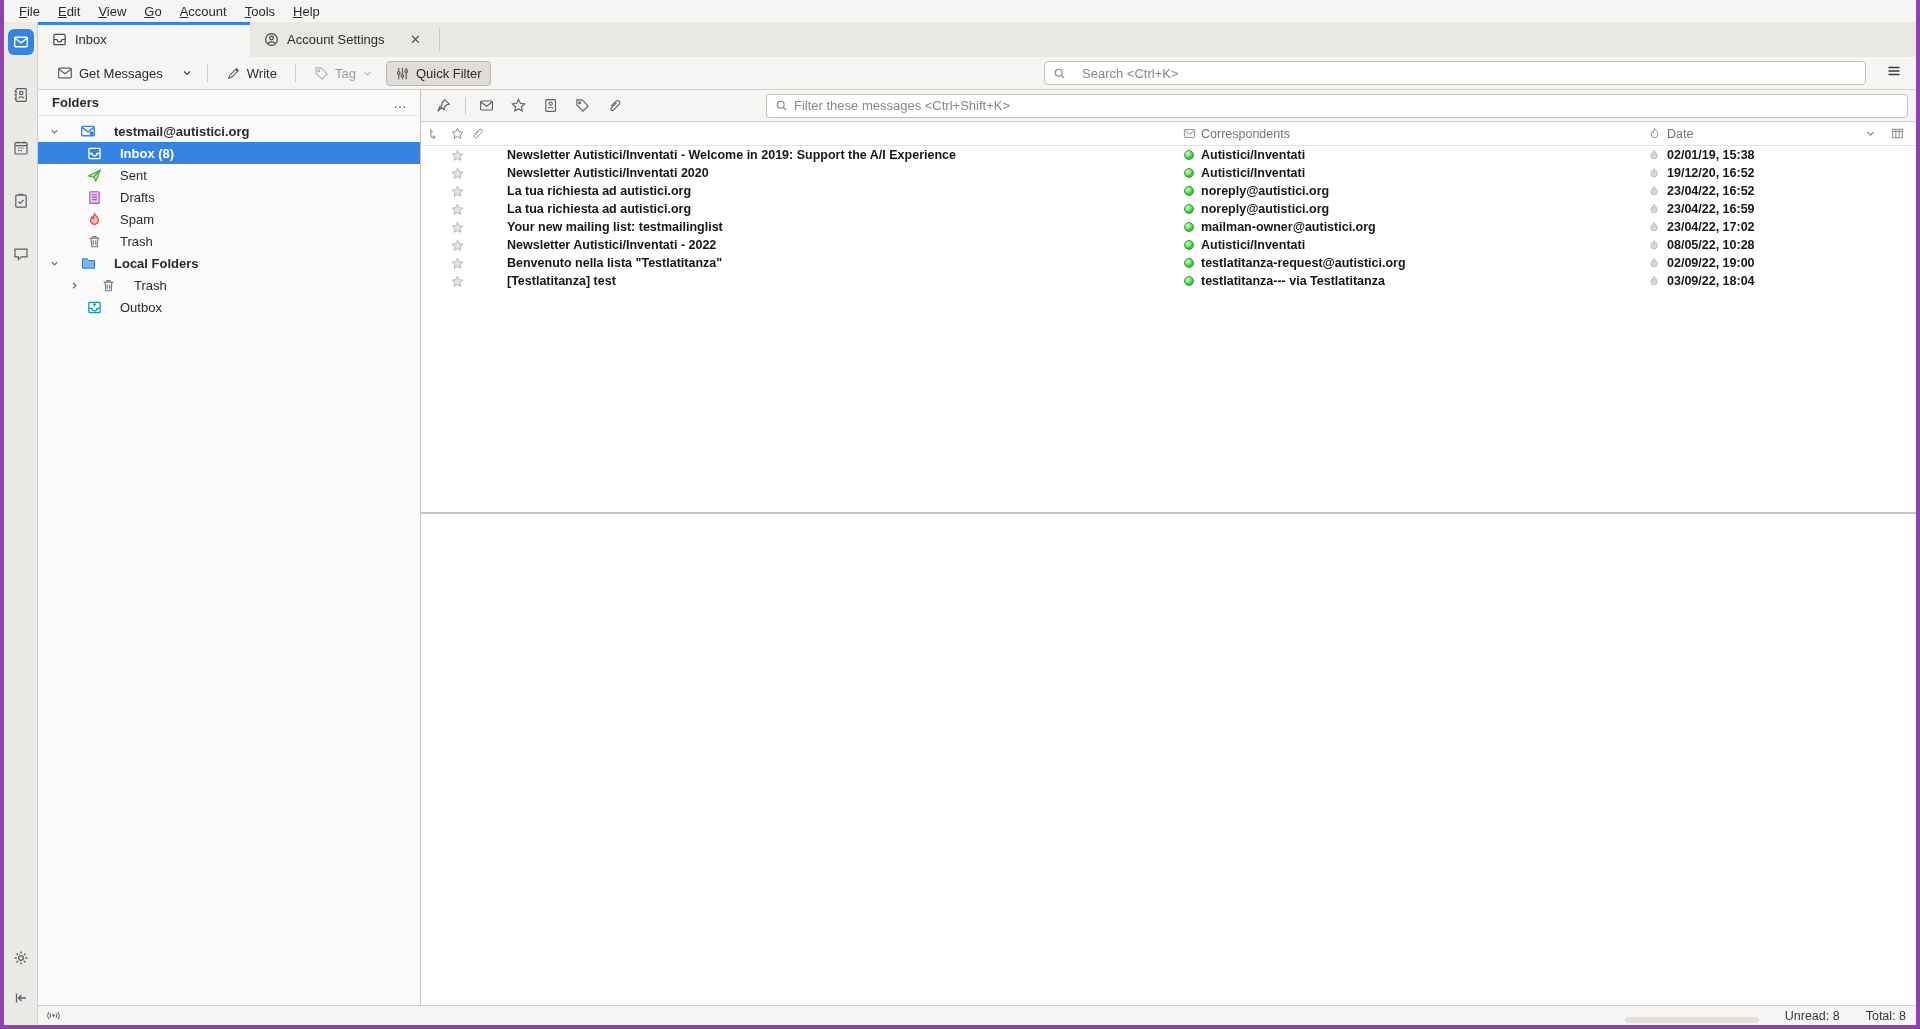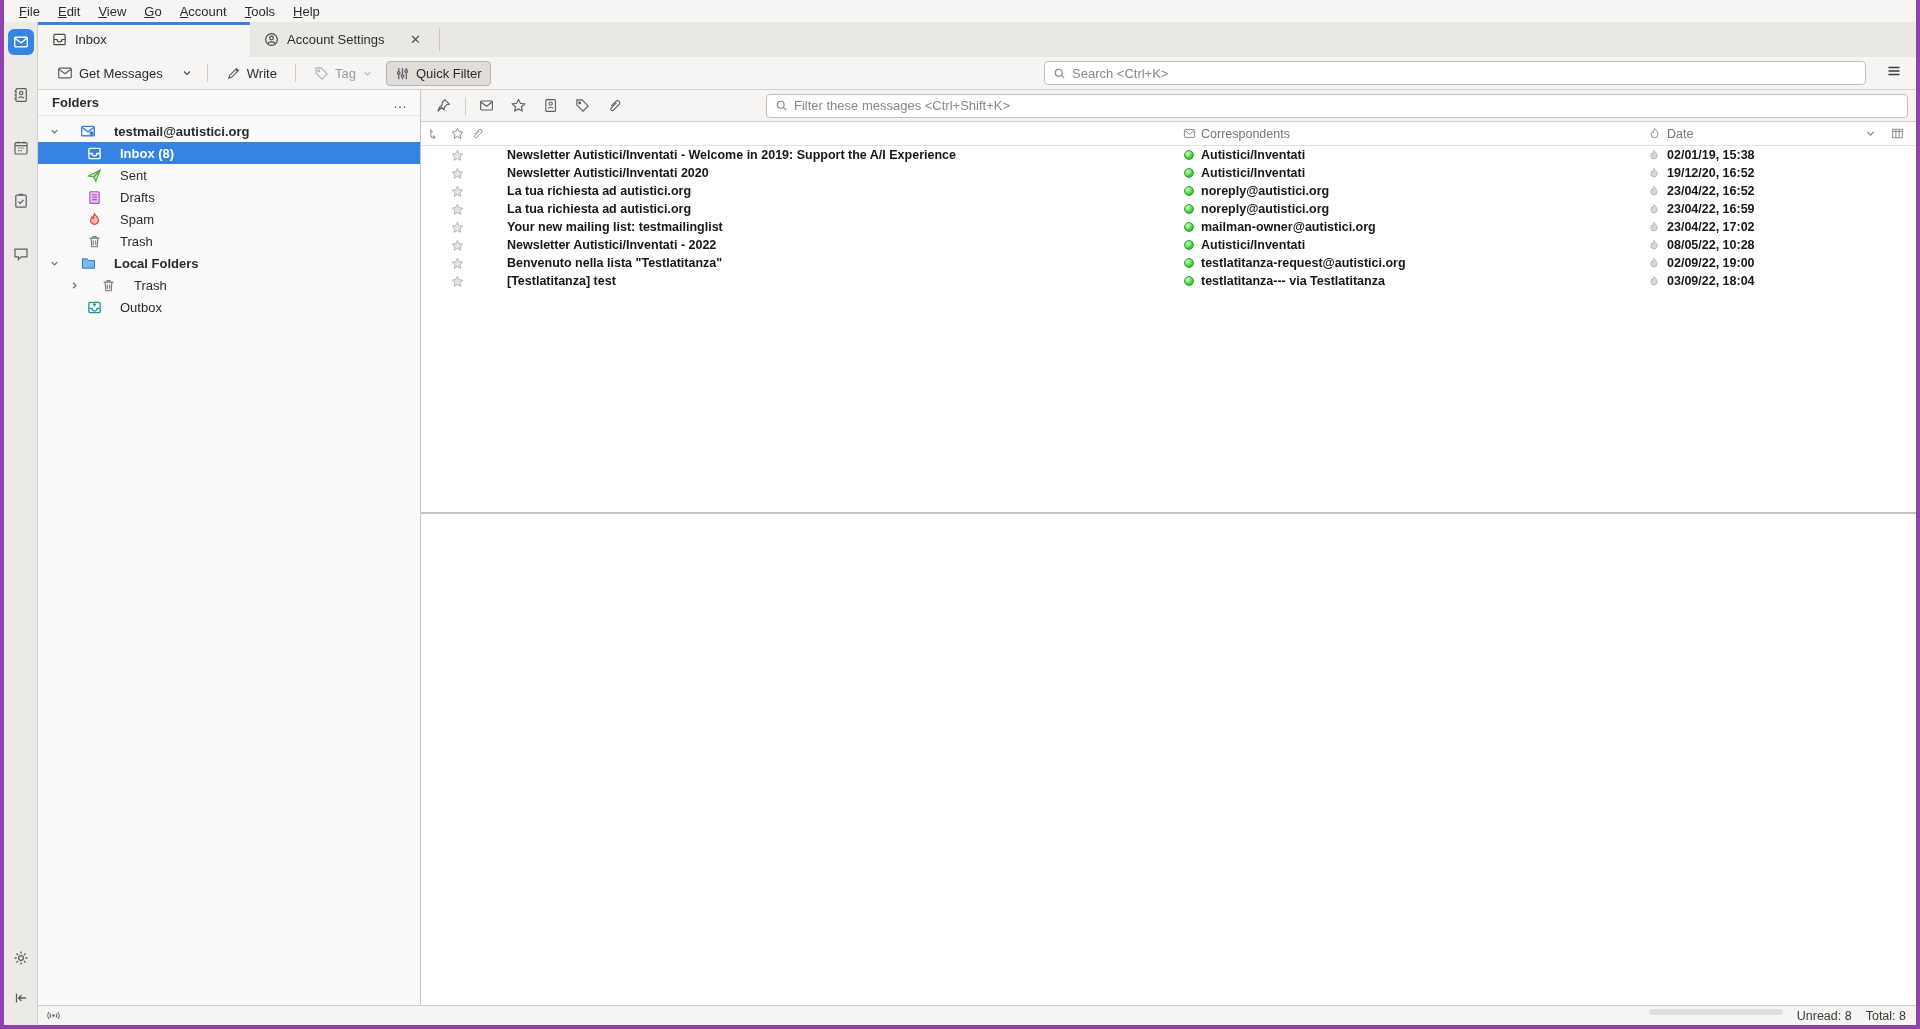--- a/index.html
+++ b/index.html
@@ -36,21 +36,21 @@
   .tab-sep{ width:1px; background:#c9c5c0; margin:6px 0; }
 
   
   .toolbar{ height:33px; background:var(--bar_bg); border-bottom:1px solid var(--bar_border); display:flex; align-items:center; padding:0 8px 0 10px; gap:4px; flex:0 0 auto; }
   .tb-btn{ display:flex; align-items:center; gap:6px; font-size:13px; color:#2b2b2b; padding:4px 8px; border-radius:4px; border:1px solid transparent; }
   .tb-btn svg{ color:var(--icon); }
   .tb-btn.disabled{ opacity:.45; }
   .tb-btn.toggled{ background:#e0dcd8; border:1px solid #b8b3ad; }
   .tb-sep{ width:1px; height:18px; background:#cfcac4; margin:0 5px; }
   .chev-btn{ padding:4px 4px; display:flex; align-items:center; }
-  .searchbox{ margin-left:auto; width:822px; height:24px; background:#fff; border:1px solid #c3beb7; border-radius:4px; display:flex; align-items:center; padding:0 8px; gap:6px; }
+  .searchbox{ margin-left:auto; width:822px; height:24px; background:#fff; border:1px solid #c3beb7; border-radius:4px; display:flex; align-items:center; padding:0 8px; gap:16px; }
   .searchbox input{ border:none; outline:none; flex:1; font-size:13px; color:#2b2b2b; background:transparent; font-family:inherit; }
   .searchbox input::placeholder{ color:#8a8884; }
   .hamburger{ margin-left:10px; padding:4px 6px; border-radius:4px; color:#3c3a37; }
 
   
   .content{ flex:1; display:flex; min-height:0; }
   .folder-pane{ width:383px; background:#fbfafa; border-right:1px solid #c8c3bd; display:flex; flex-direction:column; flex:0 0 auto; }
   .fp-header{ height:26px; display:flex; align-items:center; justify-content:space-between; padding:0 12px 0 14px; border-bottom:1px solid #e8e5e1; }
   .fp-title{ font-size:13px; font-weight:bold; color:#2b2b2b; }
   .fp-menu{ color:#55524e; font-size:14px; letter-spacing:1px; }
@@ -91,21 +91,21 @@
   .msg-row .date{ grid-column:8; white-space:nowrap; }
   .green-dot{ width:10px; height:10px; border-radius:50%; background:radial-gradient(circle at 35% 30%, #b6f3a8 0 18%, #46d043 55%, #2aa52a 100%); border:1px solid #2aa52a; }
   .star-glyph svg{ display:block; }
 
   .list-empty{ flex:0 0 222px; background:#fff; }
   .pane-splitter{ height:2px; background:#c8c3bd; flex:0 0 auto; }
   .preview-pane{ flex:1; background:#fff; }
 
   
   .statusbar{ height:20px; background:var(--bar_bg); border-top:1px solid #d0ccc7; display:flex; align-items:center; padding:0 10px 0 8px; font-size:12.5px; color:#3a3935; flex:0 0 auto; }
-  .status-right{ margin-left:auto; display:flex; align-items:flex-start; gap:14px; }
+  .status-right{ margin-left:auto; display:flex; align-items:flex-end; gap:26px; }
   .progress{ width:134px; height:6px; border-radius:3px; background:#e2dfdb; overflow:hidden; }
   .progress-fill{ height:100%; background:var(--accent); border-radius:3px; }
 </style>
 </head>
 <body>
 
 <div class="app">
 
   <div class="menubar">
     <span class="menu-item">File</span>

